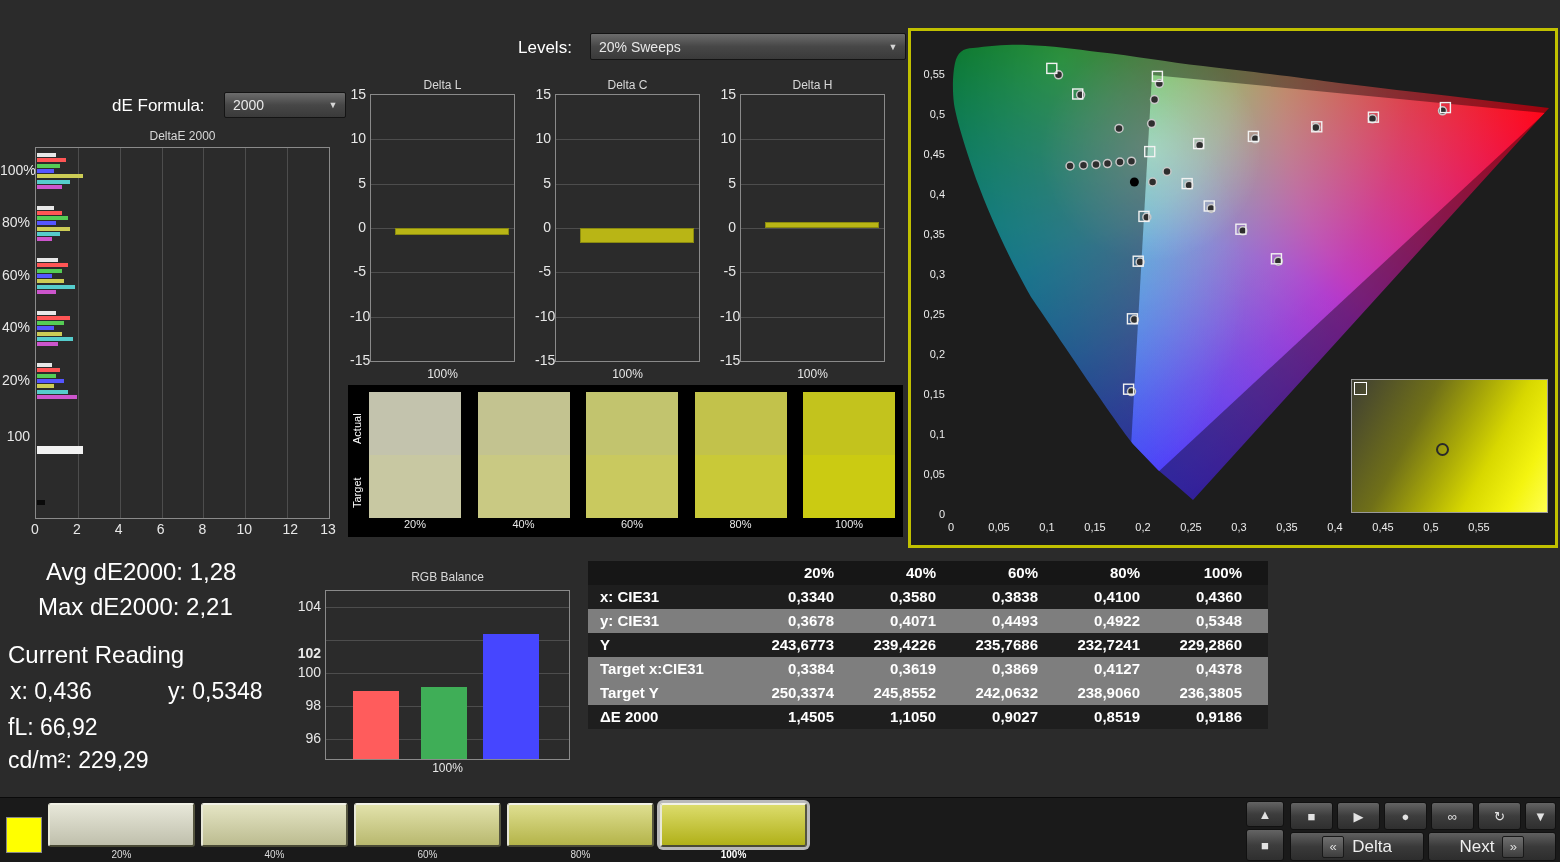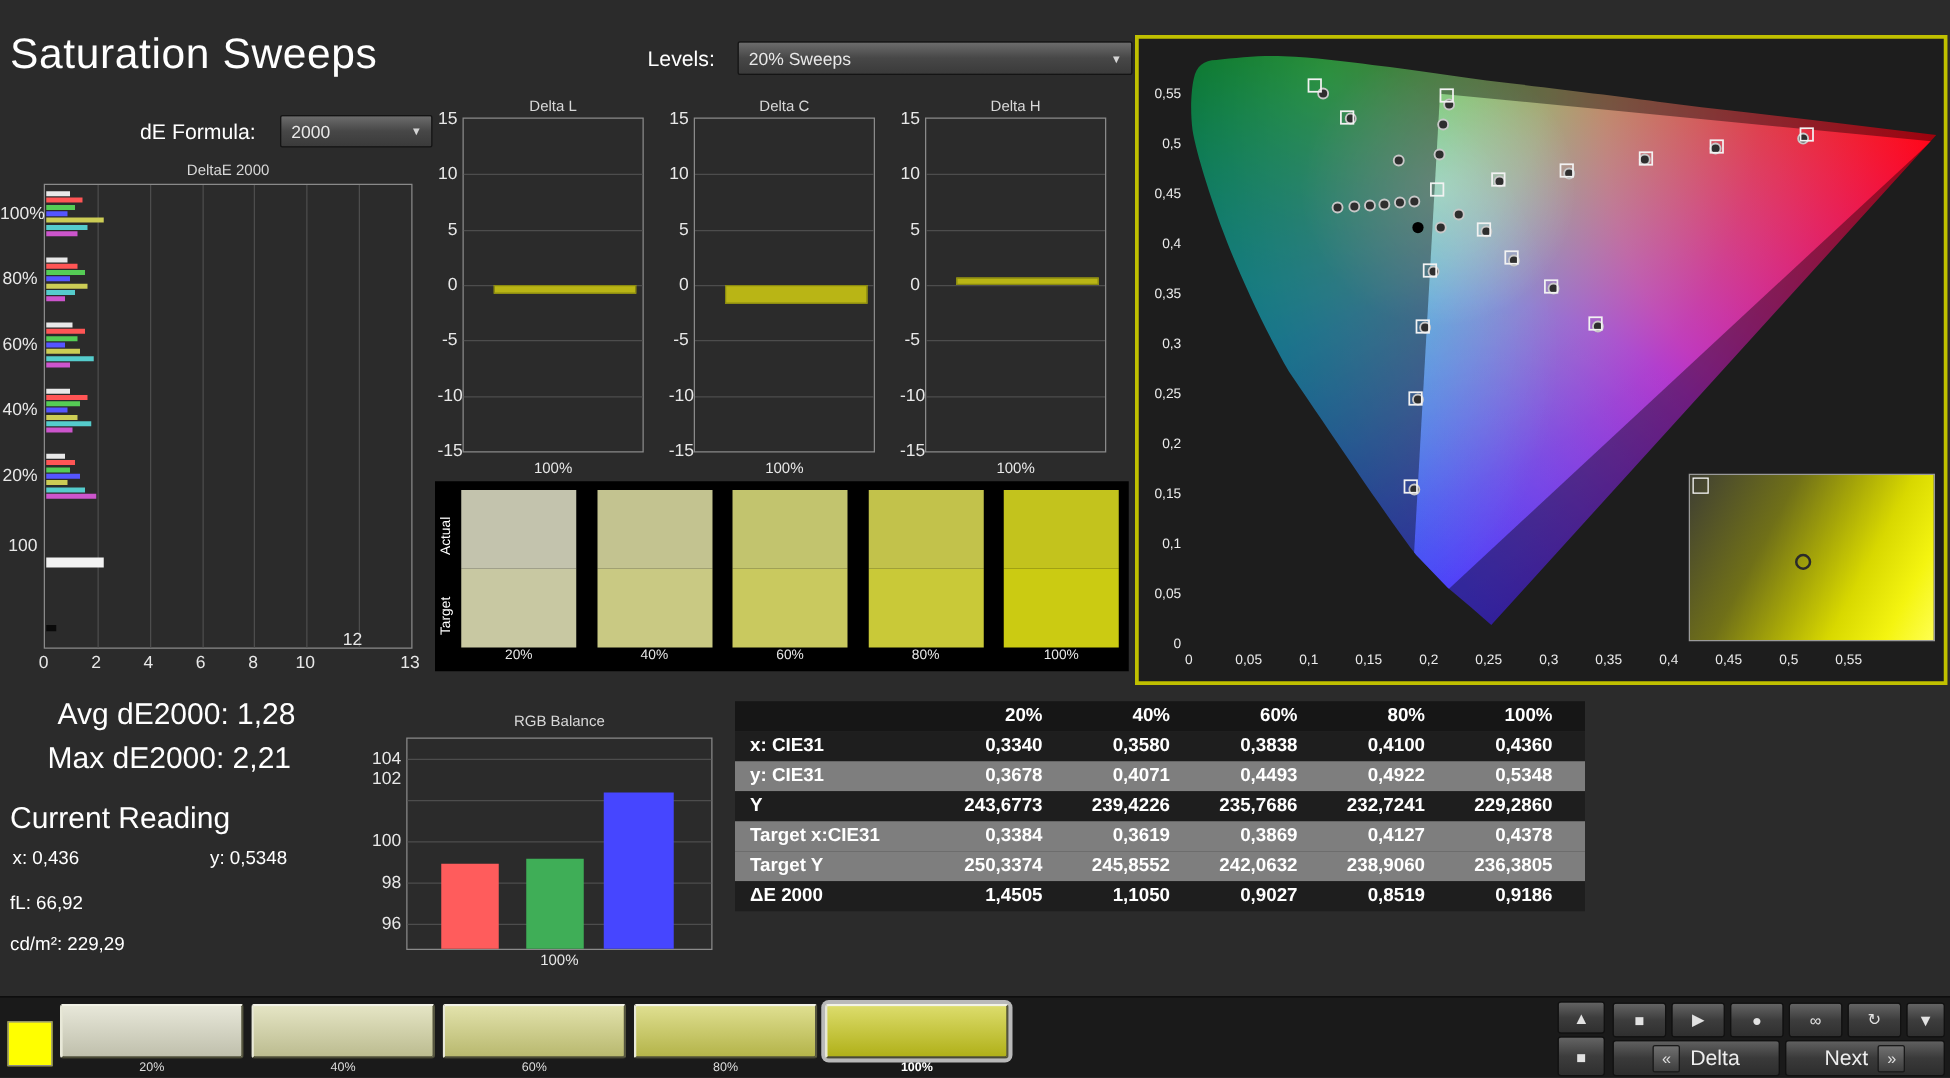--- a/index.html
+++ b/index.html
@@ -14,21 +14,21 @@
   .dd-arrow{position:absolute;right:4px;top:50%;transform:translateY(-50%);
     font-size:9px;color:#d5d5d5;width:16px;text-align:center;}
   .chart-title{font-size:12px;color:#d8d8d8;text-align:center;}
   .frame{box-sizing:border-box;border:1px solid #8a8a8a;}
   .vline{position:absolute;top:0;bottom:0;width:1px;background:#4d4d4d;}
   .hline{position:absolute;left:0;right:0;height:1px;background:#4d4d4d;}
   .tick{position:absolute;font-size:14px;color:#e8e8e8;line-height:12px;}
   .hbar{position:absolute;left:1px;}
   .bar{position:absolute;box-sizing:border-box;}
   .stat-big{font-size:24px;color:#fff;}
-  .stat-small{font-size:15px;color:#fff;}
+  .stat-small{font-size:23px;color:#fff;}
   #swatch-strip{background:#000;}
   .vtext{writing-mode:vertical-rl;transform:rotate(180deg);font-size:11px;color:#fff;
     position:absolute;text-align:center;}
   .sw{position:absolute;top:7px;width:92px;height:126px;}
   .sw div{height:63px;}
   .sw-label{position:absolute;top:133px;width:92px;text-align:center;font-size:11px;color:#e8e8e8;}
   
   #data-table{font-size:15px;font-weight:bold;}
   .tbl-row{display:grid;grid-template-columns:170px 102px 102px 102px 102px 102px;height:24px;line-height:24px;}
   .tbl-head{background:#161616;}
@@ -55,21 +55,20 @@
     border:1px solid #111;border-radius:3px;color:#eee;display:flex;align-items:center;
     justify-content:center;font-size:17px;gap:8px;}
   .nav-ico{width:20px;height:20px;background:linear-gradient(#707070,#3d3d3d);border:1px solid #191919;
     border-radius:2px;display:flex;align-items:center;justify-content:center;font-size:13px;color:#ddd;}
 </style>
 </head>
 <body>
 
 <div id="app">
 
-  <div class="abs page-title" style="left:8px;top:24px;">Saturation Sweeps</div>
 
   <div class="abs field-label" style="left:112px;top:96px;">dE Formula:</div>
   <div class="abs dropdown" style="left:224px;top:92px;width:122px;height:26px;">
     <span>2000</span>
     <span class="dd-arrow">▼</span>
   </div>
 
   <div class="abs field-label" style="left:518px;top:38px;">Levels:</div>
   <div class="abs dropdown" style="left:590px;top:33px;width:316px;height:27px;">
     <span>20% Sweeps</span>
@@ -122,21 +121,21 @@
         <div class="hbar" style="top: 246.8px; width: 39.7643px; height: 4px; background: rgb(204, 85, 204);"></div>
         <div class="hbar" style="top: 298px; width: 46.0429px; height: 8px; background: rgb(242, 242, 242);"></div>
         <div class="hbar" style="top: 352px; width: 8.37143px; height: 5px; background: rgb(10, 10, 10);"></div>
       </div>
   <div class="tick" style="left: 23px; top: 398px; width: 24px; text-align: center;">0</div>
       <div class="tick" style="left: 64.8571px; top: 398px; width: 24px; text-align: center;">2</div>
       <div class="tick" style="left: 106.714px; top: 398px; width: 24px; text-align: center;">4</div>
       <div class="tick" style="left: 148.571px; top: 398px; width: 24px; text-align: center;">6</div>
       <div class="tick" style="left: 190.429px; top: 398px; width: 24px; text-align: center;">8</div>
       <div class="tick" style="left: 232.286px; top: 398px; width: 24px; text-align: center;">10</div>
-      <div class="tick" style="left: 274.143px; top: 380px; width: 24px; text-align: left;">12</div>
+      <div class="tick" style="left: 274.143px; top: 398px; width: 24px; text-align: right;">12</div>
       <div class="tick" style="left: 316px; top: 398px; width: 24px; text-align: center;">13</div>
       <div class="tick" style="left: 0px; top: 38.5px; width: 30px; text-align: right;">100%</div>
       <div class="tick" style="left: 0px; top: 91px; width: 30px; text-align: right;">80%</div>
       <div class="tick" style="left: 0px; top: 143.5px; width: 30px; text-align: right;">60%</div>
       <div class="tick" style="left: 0px; top: 196px; width: 30px; text-align: right;">40%</div>
       <div class="tick" style="left: 0px; top: 248.5px; width: 30px; text-align: right;">20%</div>
       <div class="tick" style="left: 0px; top: 305px; width: 30px; text-align: right;">100</div>
     </div>
 
   <div class="abs" id="delta_l-section" style="left:350px;top:78px;width:170px;height:305px;">
@@ -242,21 +241,21 @@
         <div class="hline" style="top: 49.4118px;"></div>
         <div class="hline" style="top: 82.3529px;"></div>
         <div class="hline" style="top: 115.294px;"></div>
         <div class="hline" style="top: 148.235px;"></div>
         <div class="bar" style="left: 27px; width: 46px; top: 100.471px; height: 67.5294px; background: rgb(255, 92, 92);"></div>
         <div class="bar" style="left: 95px; width: 46px; top: 95.5294px; height: 72.4706px; background: rgb(63, 174, 87);"></div>
         <div class="bar" style="left: 157px; width: 56px; top: 42.8235px; height: 125.176px; background: rgb(70, 70, 255);"></div>
       </div>
     <div class="abs tick" id="rgb-xlabel" style="left:29px;top:192px;width:245px;text-align:center;font-size:12px;">100%</div>
   <div class="tick" style="left: 0px; top: 30.4706px; width: 25px; text-align: right;">104</div>
-      <div class="tick" style="left: 0px; top: 46px; width: 25px; text-align: right;">102</div>
+      <div class="tick" style="left: 0px; top: 77px; width: 25px; text-align: right; font-weight: bold;">102</div>
       <div class="tick" style="left: 0px; top: 96.3529px; width: 25px; text-align: right;">100</div>
       <div class="tick" style="left: 0px; top: 129.294px; width: 25px; text-align: right;">98</div>
       <div class="tick" style="left: 0px; top: 162.235px; width: 25px; text-align: right;">96</div>
     </div>
 
   <div class="abs" id="data-table" style="left:588px;top:561px;width:680px;">
       <div class="tbl-row tbl-head">
         <div class="tbl-cell lbl"></div>
         <div class="tbl-cell val">20%</div>
         <div class="tbl-cell val">40%</div>

